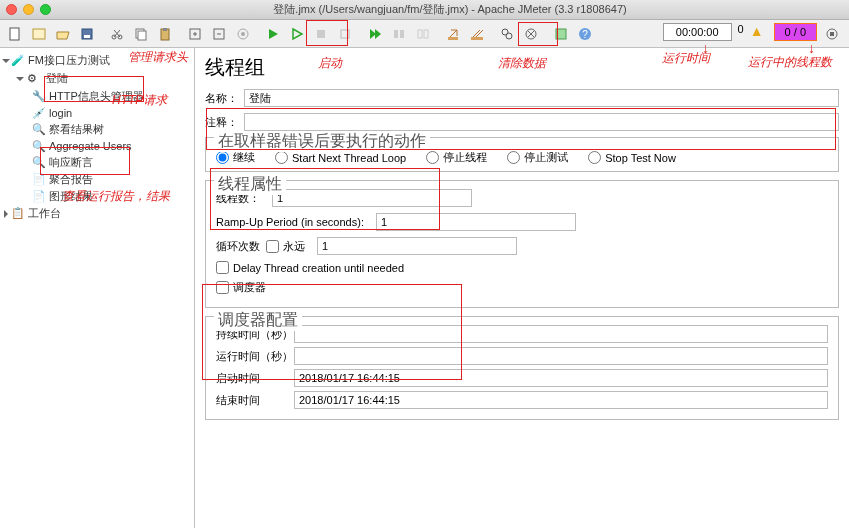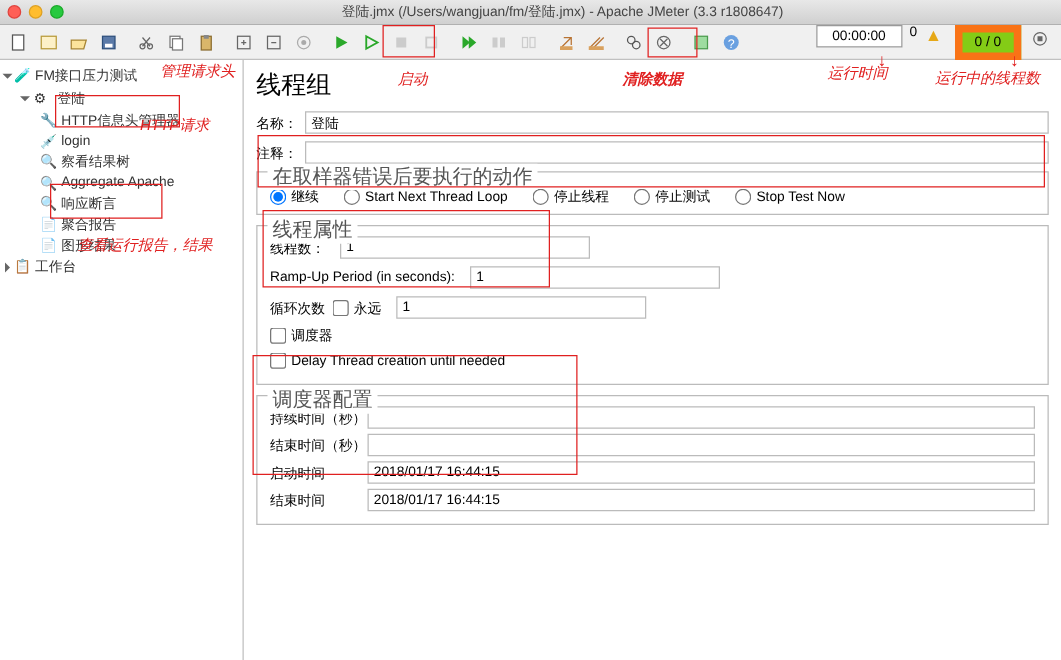--- a/index.html
+++ b/index.html
@@ -9,21 +9,21 @@
 .tl-close { background:#ff5f56; border:1px solid #e0443e;}
 .tl-min { background:#ffbd2e; border:1px solid #dea123;}
 .tl-max { background:#27c93f; border:1px solid #1aab29;}
 .title-text { flex:1; text-align:center; font-size:11px; color:#444; }
 .toolbar { height:28px; background:#f0f0f0; border-bottom:1px solid #c0c0c0; display:flex; align-items:center; padding:0 4px; }
 .tb-btn { width:22px; height:22px; margin-right:2px; display:flex; align-items:center; justify-content:center; border:1px solid transparent; border-radius:3px; cursor:pointer; }
 .tb-sep { width:6px; }
 .tb-spacer { flex:1; }
 .tb-time { padding:2px 12px; border:1px solid #999; background:#fff; font-size:11px; margin-right:6px; }
 .tb-right { display:flex; align-items:flex-start; font-size:11px; }
-.tb-count { padding:2px 10px; border:6px solid #f97316; background:#84cc16; margin-left:4px; }
+.tb-count { padding:2px 10px; border:1px solid #f97316; background:#d946ef; margin-left:4px; }
 .warn-icon { color:#e6a817; margin: 0 6px; font-size:14px; }
 .main { display:flex; height: calc(100% - 48px); }
 .tree { width:195px; border-right:1px solid #c0c0c0; padding:4px; font-size:11px; color:#333; }
 .tree-row { display:flex; align-items:center; padding:1px 0; cursor:pointer; white-space:nowrap; }
 .tree-indent1 { padding-left:14px; }
 .tree-indent2 { padding-left:28px; }
 .tree-icon { width:14px; height:14px; margin-right:3px; display:inline-flex; align-items:center; justify-content:center; }
 .tri { display:inline-block; width:0; height:0; border-left:4px solid #666; border-top:4px solid transparent; border-bottom:4px solid transparent; margin-right:3px;}
 .tri.open { transform: rotate(90deg); }
 .panel { flex:1; padding:6px 10px; overflow:auto; }
@@ -231,21 +231,21 @@
     <div class="tree-row tree-indent2">
         <span class="tree-icon">💉</span>
         <span>login</span>
       </div>
     <div class="tree-row tree-indent2">
         <span class="tree-icon">🔍</span>
         <span>察看结果树</span>
       </div>
     <div class="tree-row tree-indent2">
         <span class="tree-icon">🔍</span>
-        <span>Aggregate Apache</span>
+        <span>Aggregate Users</span>
       </div>
     <div class="tree-row tree-indent2">
         <span class="tree-icon">🔍</span>
         <span>响应断言</span>
       </div>
     <div class="tree-row tree-indent2">
         <span class="tree-icon">📄</span>
         <span>聚合报告</span>
       </div>
     <div class="tree-row tree-indent2">
@@ -307,36 +307,36 @@
         <input class="short-input" type="text" value="1" style="">
       </div>
       <div class="row">
         <label>循环次数</label>
         <input type="checkbox" class="ck" style="">
         <label>永远</label>
         <input class="short-input" type="text" value="1" style="">
       </div>
       <div class="row">
         <input type="checkbox" class="ck" style="">
+        <label>Delay Thread creation until needed</label>
+      </div>
+      <div class="row">
+        <input type="checkbox" class="ck" style="">
         <label>调度器</label>
-      </div>
-      <div class="row">
-        <input type="checkbox" class="ck" style="">
-        <label>Delay Thread creation until needed</label>
       </div>
     </div>
 
     <div class="group">
       <span class="legend">调度器配置</span>
       <div class="sched-row">
         <label>持续时间（秒）</label>
         <input type="text" value="" style="">
       </div>
       <div class="sched-row">
-        <label>结束时间（秒）</label>
+        <label>运行时间（秒）</label>
         <input type="text" value="" style="">
       </div>
       <div class="sched-row">
         <label>启动时间</label>
         <input type="text" value="2018/01/17 16:44:15" style="">
       </div>
       <div class="sched-row">
         <label>结束时间</label>
         <input type="text" value="2018/01/17 16:44:15" style="">
       </div>
@@ -345,20 +345,20 @@
 </div>
 
 <div class="anno-box" style="left:44px; top:76px; width:100px; height:26px;"></div>
 <div class="anno-text" style="left:128px; top:49px;">管理请求头</div>
 <div class="anno-text" style="left:112px; top:92px;">HTTP请求</div>
 <div class="anno-box" style="left:40px; top:147px; width:90px; height:28px;"></div>
 <div class="anno-text" style="left:62px; top:188px;">查看运行报告，结果</div>
 <div class="anno-box" style="left:306px; top:20px; width:42px; height:26px;"></div>
 <div class="anno-text" style="left:318px; top:55px;">启动</div>
 <div class="anno-box" style="left:518px; top:22px; width:40px; height:24px;"></div>
-<div class="anno-text" style="left:498px; top:55px;font-weight:bold;">清除数据</div>
+<div class="anno-text" style="left:498px; top:55px;">清除数据</div>
 <div class="anno-arrow" style="left:702px; top:40px;">↓</div>
 <div class="anno-text" style="left:662px; top:50px;">运行时间</div>
 <div class="anno-arrow" style="left:808px; top:40px;">↓</div>
 <div class="anno-text" style="left:748px; top:54px;">运行中的线程数</div>
 <div class="anno-box" style="left:206px; top:108px; width:630px; height:42px;"></div>
 <div class="anno-box" style="left:210px; top:168px; width:230px; height:62px;"></div>
 <div class="anno-box" style="left:202px; top:284px; width:260px; height:96px;"></div>
 
 </body></html>

